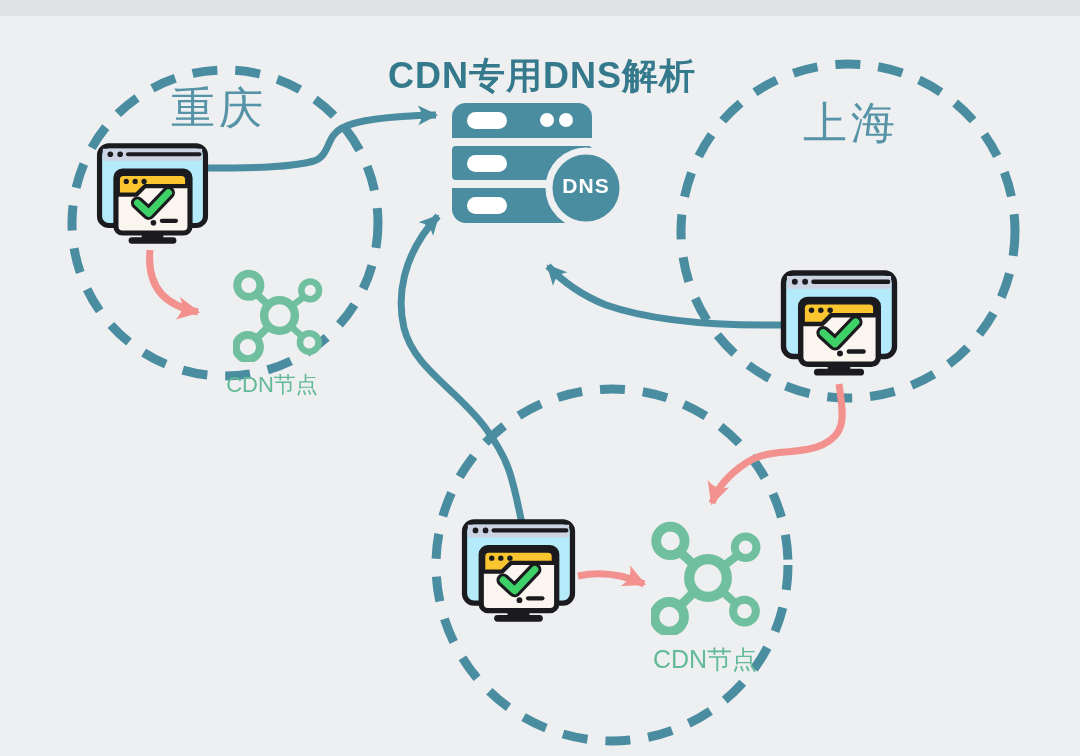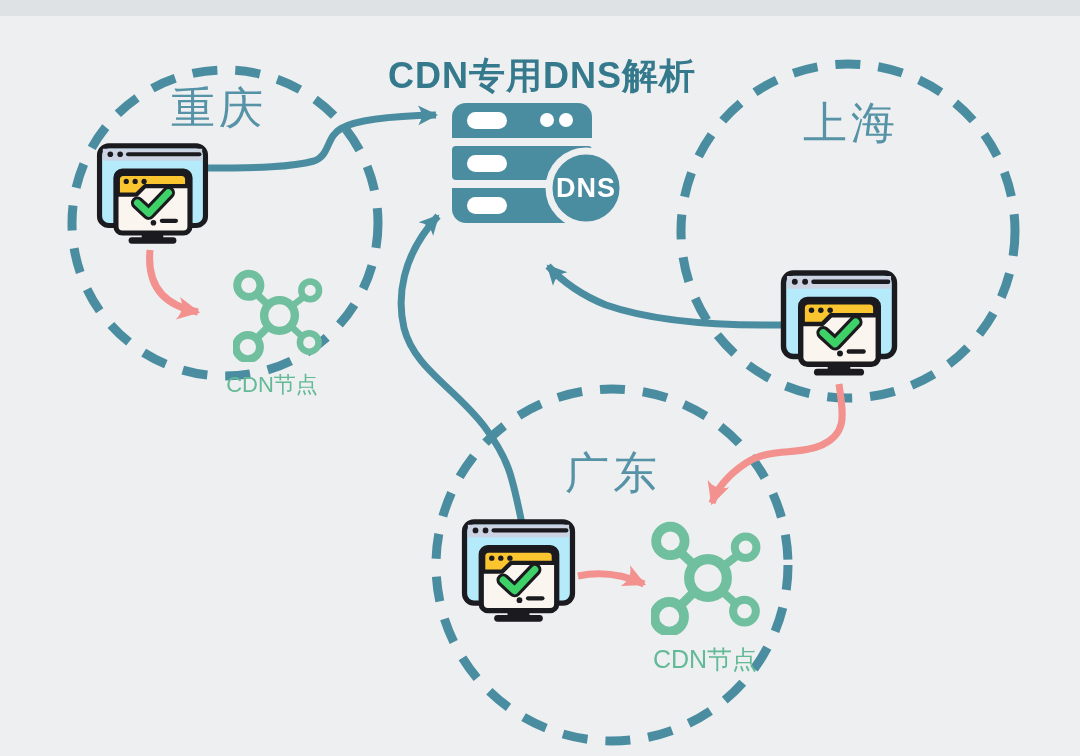--- a/index.html
+++ b/index.html
@@ -6,21 +6,21 @@
   body{background:#dfe2e5;font-family:"Liberation Sans",sans-serif;}
   .canvas{
     position:relative;width:1080px;height:756px;margin:16px auto;
     background:#edeff1;overflow:hidden;
   }
   .canvas svg{position:absolute;left:0;top:0;}
   .label{position:absolute;line-height:1;text-align:center;white-space:nowrap;}
   .title{font-size:36px;font-weight:bold;color:#35798c;letter-spacing:1px;}
   .region{font-size:44px;color:#5693a6;letter-spacing:4px;}
   .cdn-label{font-weight:normal;color:#63ba96;}
-  .dns-text{font-size:27px;font-weight:bold;color:#ffffff;letter-spacing:1px;}
+  .dns-text{font-size:21px;font-weight:bold;color:#ffffff;letter-spacing:1px;}
 </style>
 </head>
 <body>
 
 <div class="canvas">
 
   <svg width="1080" height="756" viewBox="0 0 1080 756">
     <defs>
       <marker id="mTeal" viewBox="0 0 12 12" refX="10" refY="6" markerWidth="3.4" markerHeight="3.4" orient="auto" markerUnits="strokeWidth">
         <path d="M1,1 L11,6 L1,11 Q4.5,6 1,1 z" fill="#4b8da0"></path>
@@ -92,19 +92,18 @@
     <use href="#pc" x="461" y="503" width="115" height="107"></use>
 
     <use href="#cdnnode" x="233" y="253" width="93" height="93"></use>
     <use href="#cdnnode" x="651" y="505" width="114" height="114"></use>
   </svg>
 
   <div class="label title" style="left:342px;top:42px;width:400px;">CDN专用DNS解析</div>
 
   <div class="label region" style="left:119px;top:70px;width:200px;">重庆</div>
   <div class="label region" style="left:751px;top:85px;width:200px;">上海</div>
-  <div class="label region" style="left:513px;top:435px;width:200px;">广东</div>
 
   <div class="label cdn-label" style="left:172px;top:358px;width:200px;font-size:22px;">CDN节点</div>
   <div class="label cdn-label" style="left:605px;top:631px;width:200px;font-size:25px;">CDN节点</div>
 
   <div class="label dns-text" style="left:536px;top:159px;width:100px;">DNS</div>
 </div>
 
 </body></html>

